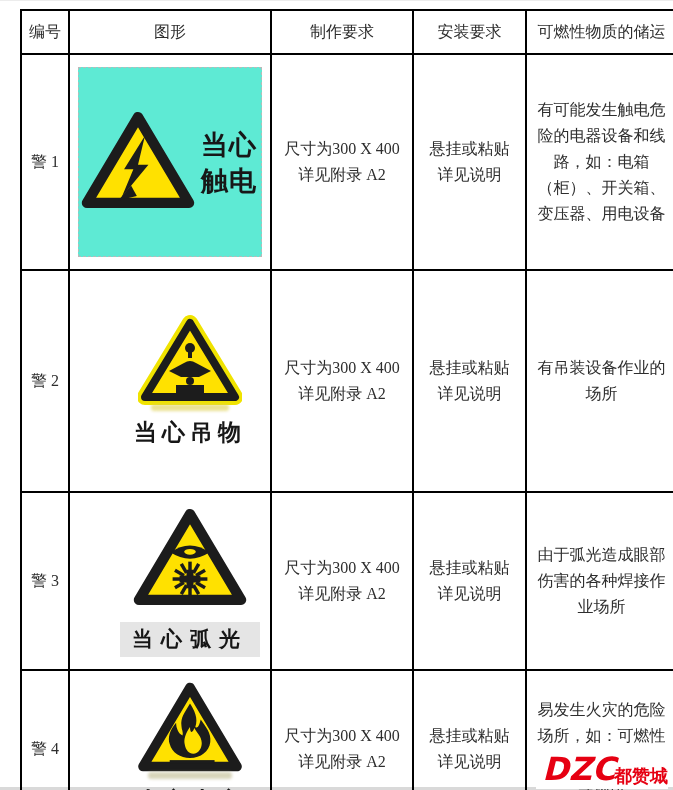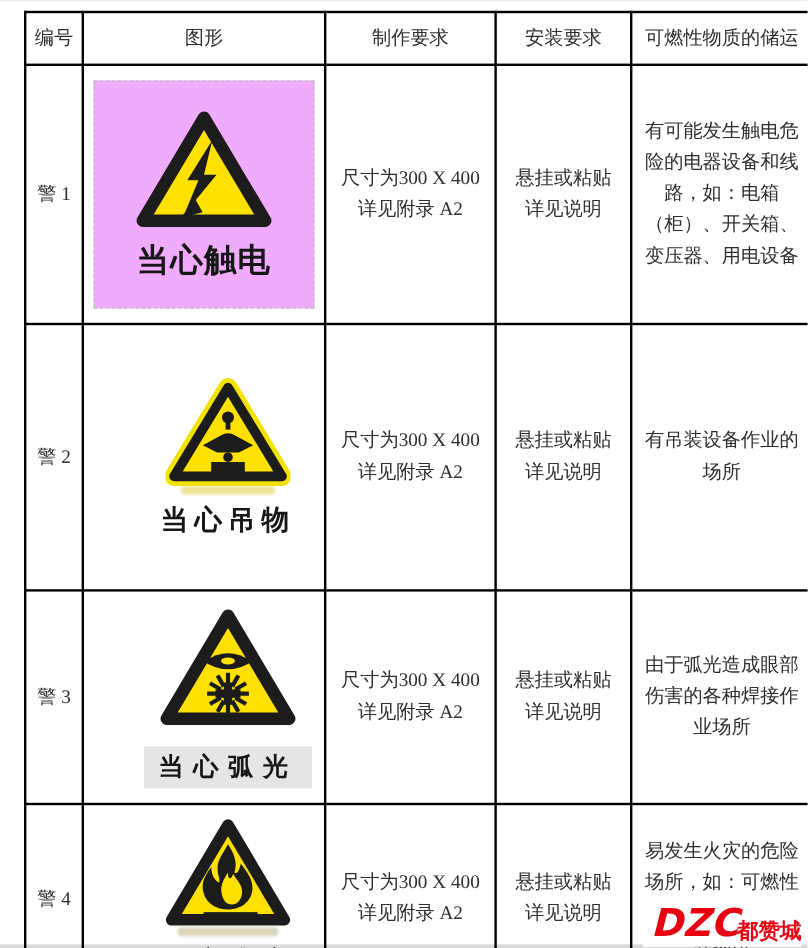--- a/index.html
+++ b/index.html
@@ -40,23 +40,23 @@
   tr.r1{height:206px;}
   tr.r2{height:222px;}
   tr.r3{height:178px;}
   tr.r4{height:158px;}
   .lines div{line-height:1.6;}
   .scope-cell{padding:4px 6px !important;line-height:1.62;font-size:15.5px;margin-left:18px;}
   
   .fig-wrap{display:flex;flex-direction:column;align-items:center;justify-content:center;padding-left:40px;}
   .sign-box{
     border:1px dashed #b9b9b9;
-    background:#f0abfc;
+    background:#5eead4;
     width:182px;height:188px;
-    display:flex;flex-direction:column;align-items:center;justify-content:center;
+    display:flex;align-items:center;justify-content:center;
     margin:12px auto;
   }
   .sign-label{
     font-family:"DejaVu Sans","Liberation Sans",sans-serif;
     font-weight:bold;color:#171717;
   }
   .lbl-1{font-size:27px;letter-spacing:1px;margin-top:2px;}
   .lbl-2{font-size:23px;letter-spacing:5px;margin-top:4px;}
   .lbl-4{font-size:25px;letter-spacing:2px;margin-top:4px;}
   .arc-strip{

